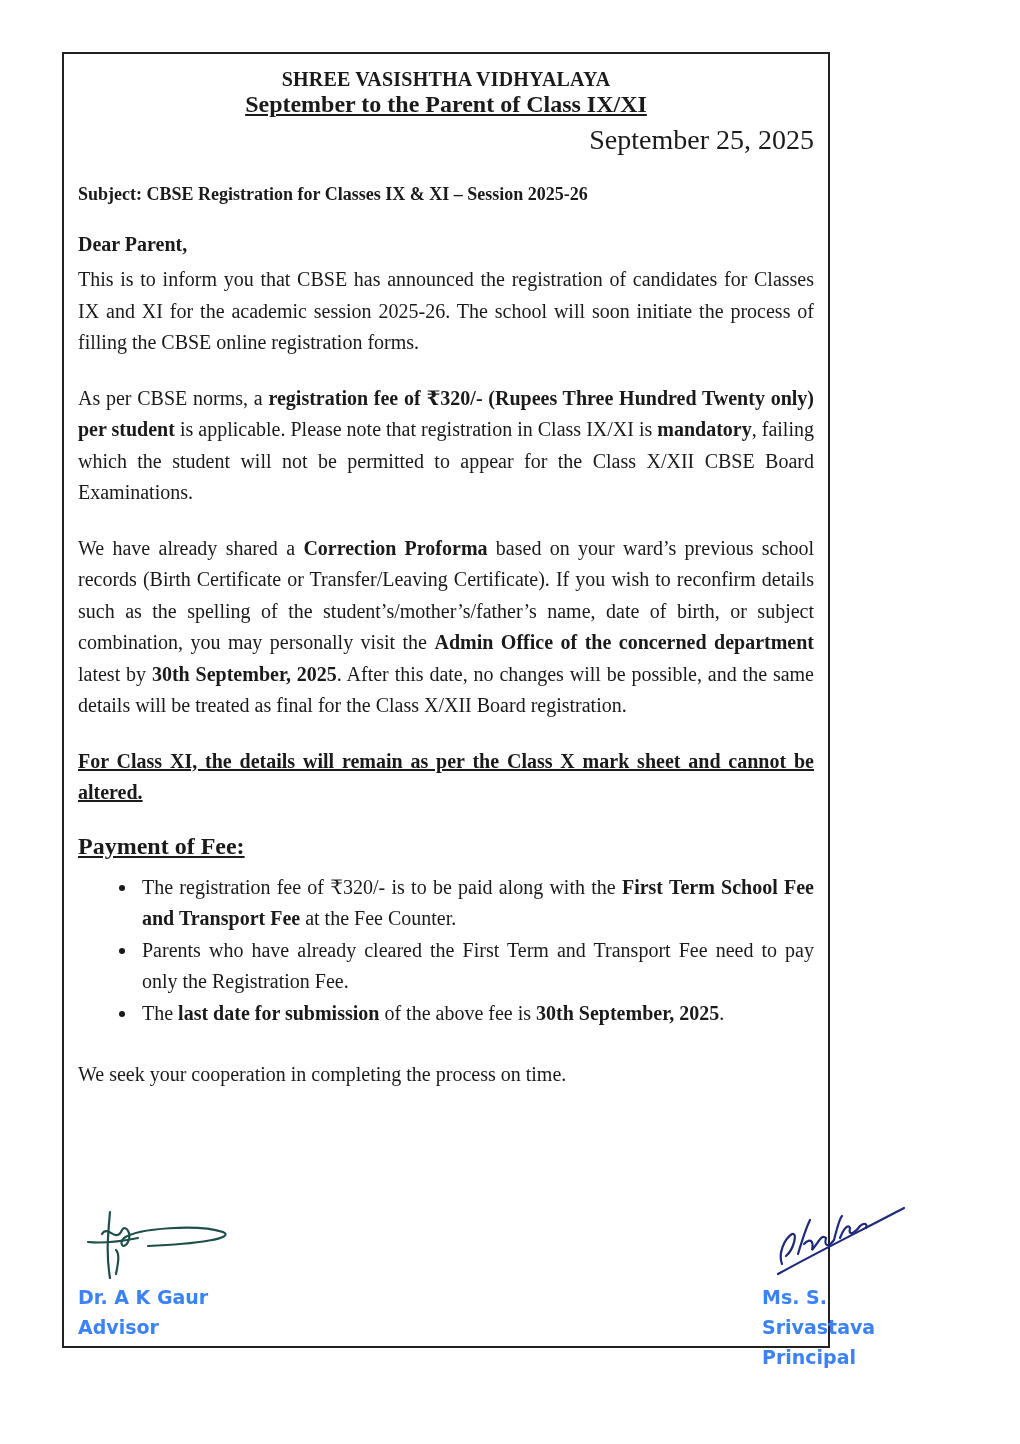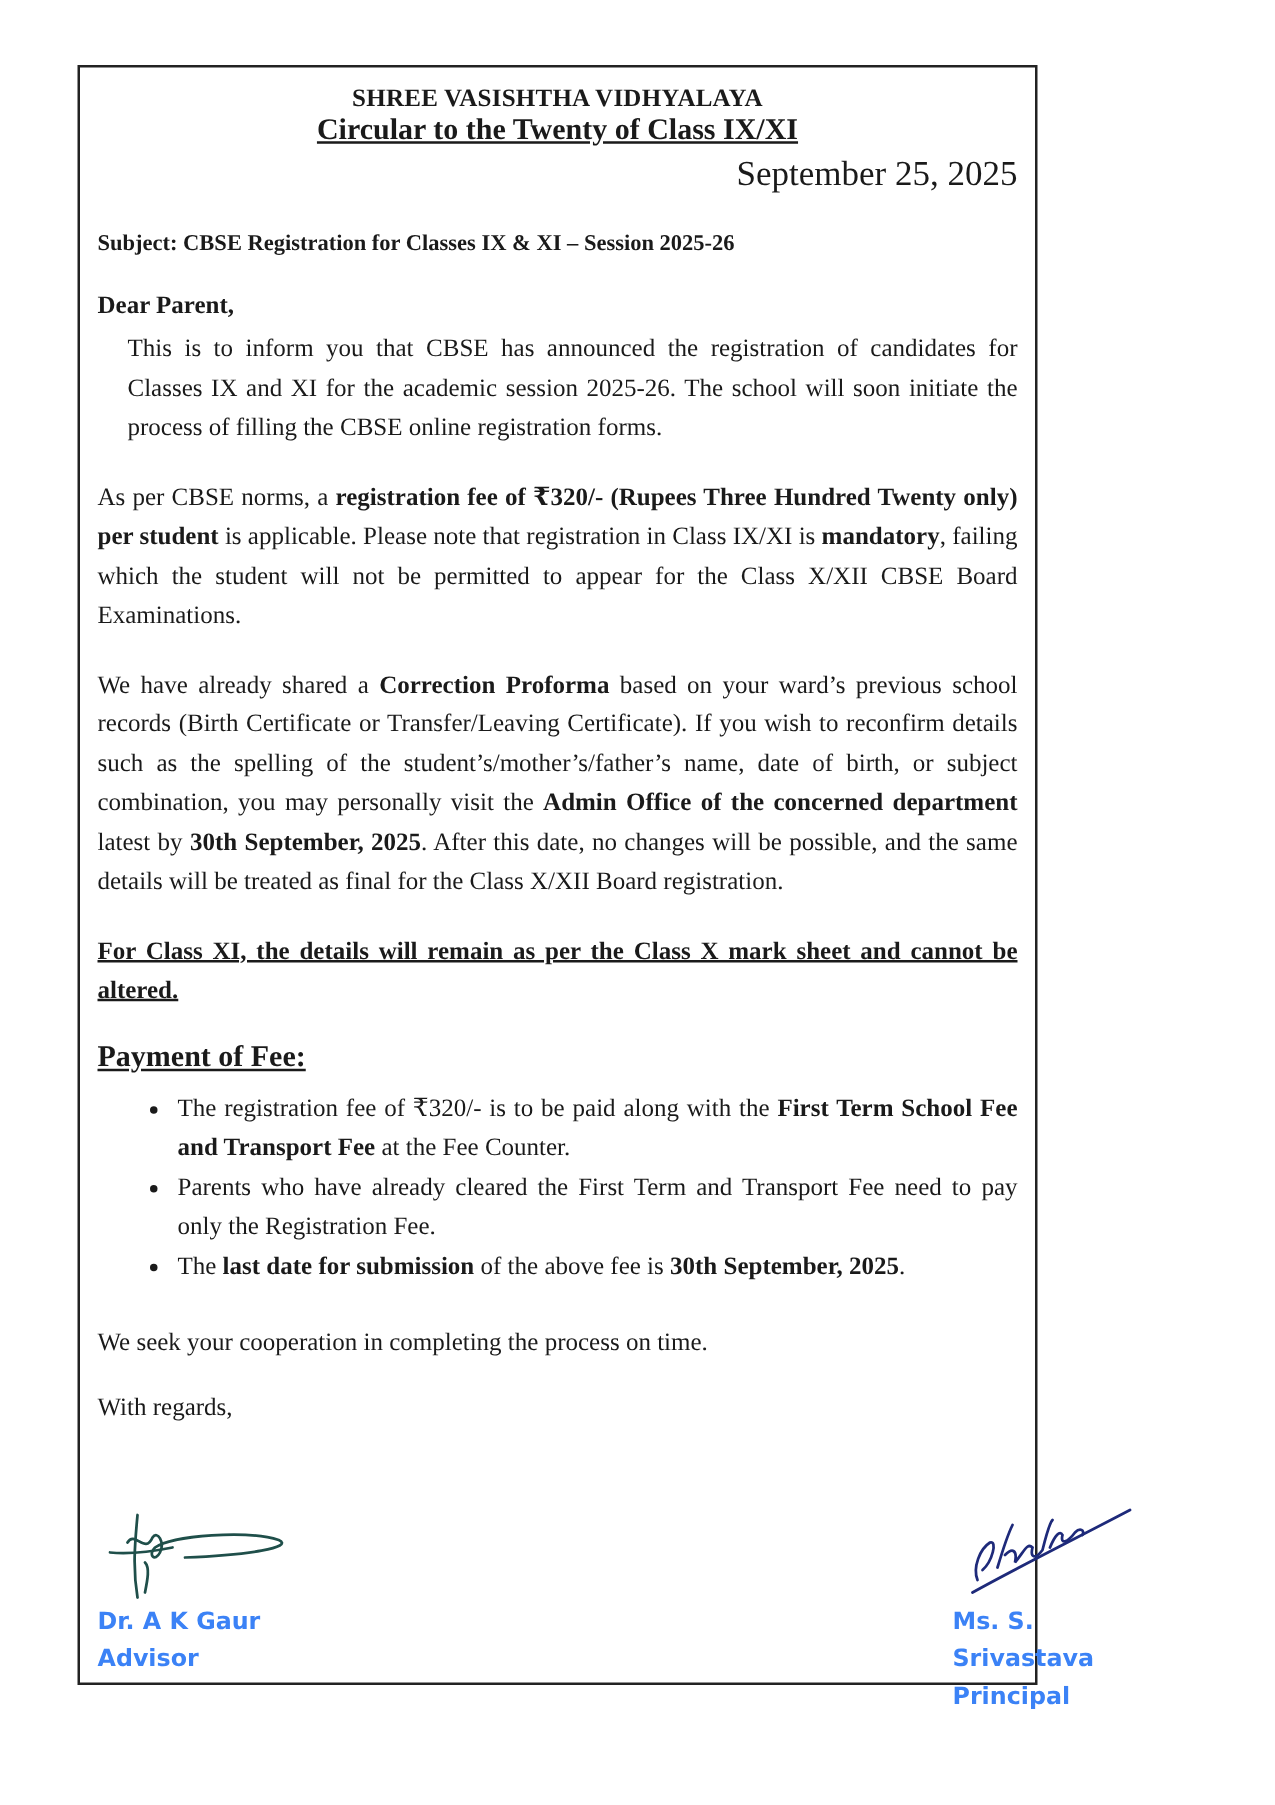--- a/index.html
+++ b/index.html
@@ -7,21 +7,21 @@
   .frame { position:absolute; left:62px; top:52px; width:768px; height:1296px; border:2px solid #222; box-sizing:border-box; }
   .inner { position:absolute; left:14px; right:14px; top:0; }
   .center { text-align:center; }
   .school { font-weight:bold; font-size:20px; margin-top:14px; letter-spacing:0.2px; }
   .affil { font-weight:bold; font-size:19px; margin-top:6px; }
   .circ { font-weight:bold; font-size:24px; text-decoration:underline; margin-top:14px; }
   .date { text-align:right; font-size:28px; margin-top:6px; }
   .subject { font-weight:bold; font-size:18px; margin-top:28px; }
   .dear { font-weight:bold; font-size:20px; margin-top:28px; }
   p { margin:0; font-size:20px; line-height:31.5px; text-align:justify; }
-  .para1 { margin-top:8px;margin-left:24px; }
+  .para1 { margin-top:8px; }
   .para2 { margin-top:24px; }
   .para3 { margin-top:24px; }
   .para4 { margin-top:24px; font-weight:bold; text-decoration:underline; }
   .payhead { margin-top:24px; font-weight:bold; text-decoration:underline; font-size:24px; }
   ul { margin:12px 0 0 0; padding-left:60px; font-size:20px; line-height:31.5px; text-align:justify; }
   li { padding-left:4px; }
   .coop { margin-top:30px; }
   .regards { margin-top:20px; }
   .sig-row { position:absolute; top:1150px; left:0; right:0; height:130px; }
   .sig { position:absolute; font-family:"DejaVu Sans","Liberation Sans",sans-serif; font-weight:bold; font-size:19px; line-height:30px; color:#3b82f6; }
@@ -30,21 +30,21 @@
   .sig-mark-left { position:absolute; left:14px; top:0; }
   .sig-mark-right { position:absolute; left:700px; top:-10px; }
   b { font-weight:bold; }
 </style>
 </head>
 <body>
 
 <div class="frame">
   <div class="inner">
     <div class="center school">SHREE VASISHTHA VIDHYALAYA</div>
-    <div class="center"><span class="circ">Circular to the Twenty of Class IX/XI</span></div>
+    <div class="center"><span class="circ">September to the Parent of Class IX/XI</span></div>
     <div class="date">September 25, 2025</div>
 
     <div class="subject">Subject: CBSE Registration for Classes IX &amp; XI – Session 2025-26</div>
     <div class="dear">Dear Parent,</div>
 
     <p class="para1">This is to inform you that CBSE has announced the registration of candidates for Classes IX and XI for the academic session 2025-26. The school will soon initiate the process of filling the CBSE online registration forms.</p>
 
     <p class="para2"><span>As per CBSE norms, a </span><b>registration fee of ₹320/- (Rupees Three Hundred Twenty only) per student</b><span> is applicable. Please note that registration in Class IX/XI is </span><b>mandatory</b><span>, failing which the student will not be permitted to appear for the Class X/XII CBSE Board Examinations.</span></p>
 
     <p class="para3"><span>We have already shared a </span><b>Correction Proforma</b><span> based on your ward’s previous school records (Birth Certificate or Transfer/Leaving Certificate). If you wish to reconfirm details such as the spelling of the student’s/mother’s/father’s name, date of birth, or subject combination, you may personally visit the </span><b>Admin Office of the concerned department</b><span> latest by </span><b>30th September, 2025</b><span>. After this date, no changes will be possible, and the same details will be treated as final for the Class X/XII Board registration.</span></p>
@@ -52,21 +52,20 @@
     <p class="para4">For Class XI, the details will remain as per the Class X mark sheet and cannot be altered.</p>
 
     <div class="payhead">Payment of Fee:</div>
     <ul>
       <li><span>The registration fee of ₹320/- is to be paid along with the </span><b>First Term School Fee and Transport Fee</b><span> at the Fee Counter.</span></li>
       <li><span>Parents who have already cleared the First Term and Transport Fee need to pay only the Registration Fee.</span></li>
       <li><span>The </span><b>last date for submission</b><span> of the above fee is </span><b>30th September, 2025</b><span>.</span></li>
     </ul>
 
     <p class="coop">We seek your cooperation in completing the process on time.</p>
-    <p class="regards">With regards,</p>
   </div>
 
   <div class="sig-row">
     <svg class="sig-mark-left" width="170" height="80" viewBox="0 0 170 80">
       <g fill="none" stroke="#1f4f4a" stroke-width="2.2" stroke-linecap="round">
         <path d="M10 38 C30 40 50 36 60 34"></path>
         <path d="M32 8 C30 30 28 50 32 74"></path>
         <path d="M24 30 C30 20 38 40 44 26 C48 20 54 30 50 38 C46 46 40 40 46 34 C60 24 120 20 145 28 C158 34 120 40 70 42"></path>
         <path d="M38 46 C42 50 40 60 38 70"></path>
       </g>

